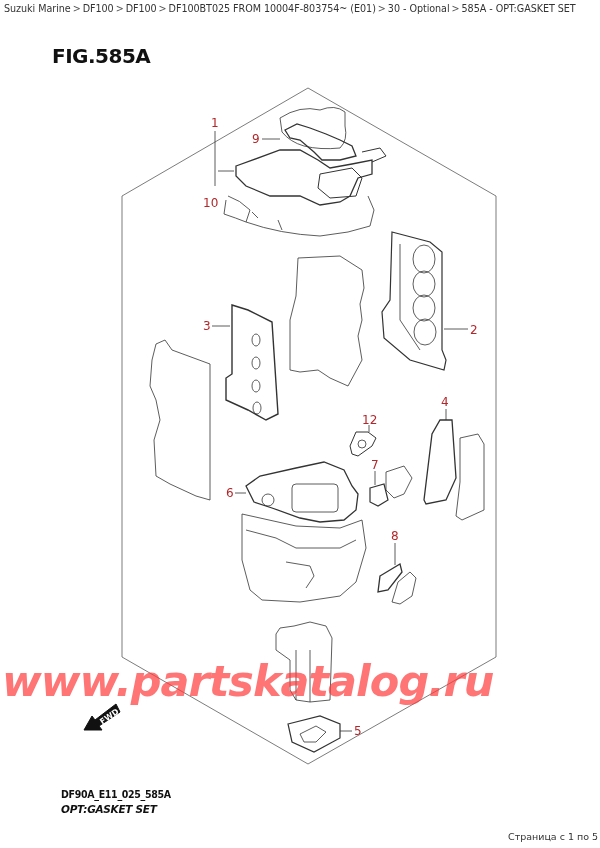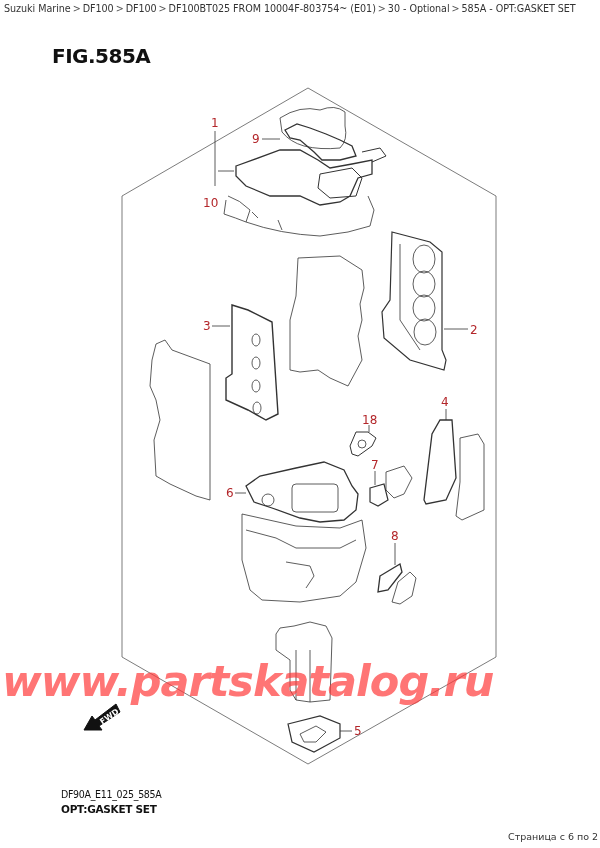--- a/index.html
+++ b/index.html
@@ -12,24 +12,24 @@
     .fig-title { position: absolute; left: 52px; top: 44px; font-size: 20px; font-weight: bold;
                  color: #111; letter-spacing: -0.5px; font-family: "DejaVu Sans", sans-serif; }
     .diagram { position: absolute; left: 0; top: 0; width: 600px; height: 848px; }
     .callout { position: absolute; font-size: 12px; color: #b3262a;
                font-family: "DejaVu Sans", sans-serif; line-height: 1; }
     .watermark { position: absolute; left: 0; top: 656px; width: 600px; text-align: left;
                  font-family: "DejaVu Sans", sans-serif; font-weight: bold; font-style: italic;
                  font-size: 43px; color: #ff3b3b; opacity: 0.7; letter-spacing: -1px;
                  white-space: nowrap; padding-left: 2px; }
     .fwd { position: absolute; left: 82px; top: 700px; }
-    .code { position: absolute; left: 61px; top: 788px; font-size: 10.5px; font-weight: normal;
+    .code { position: absolute; left: 61px; top: 788px; font-size: 10.5px; font-weight: bold;
             color: #111; font-family: "DejaVu Sans Condensed", "DejaVu Sans", sans-serif; letter-spacing: -0.3px; }
     .subtitle { position: absolute; left: 61px; top: 803px; font-size: 10.5px; font-weight: bold;
-                color: #111; letter-spacing: -0.3px; font-family: "DejaVu Sans", sans-serif; }
+                color: #111; letter-spacing: -0.3px; font-family: "DejaVu Sans", sans-serif; font-style: italic; }
     .pager { position: absolute; left: 508px; top: 831px; font-size: 9.5px; color: #333; }
   </style>
 </head>
 <body>
 
 <div class="breadcrumb">
   <span>Suzuki Marine</span><span class="sep">&gt;</span><span>DF100</span><span class="sep">&gt;</span><span>DF100</span><span class="sep">&gt;</span><span>DF100BT025 FROM 10004F-803754~ (E01)</span><span class="sep">&gt;</span><span>30 - Optional</span><span class="sep">&gt;</span><span>585A - OPT:GASKET SET</span>
 </div>
 
 <div class="fig-title">FIG.585A</div>
@@ -117,27 +117,27 @@
 <div class="callout" style="left:211px;top:117px;">1</div>
 <div class="callout" style="left:470px;top:324px;">2</div>
 <div class="callout" style="left:203px;top:320px;">3</div>
 <div class="callout" style="left:441px;top:396px;">4</div>
 <div class="callout" style="left:354px;top:725px;">5</div>
 <div class="callout" style="left:226px;top:487px;">6</div>
 <div class="callout" style="left:371px;top:459px;">7</div>
 <div class="callout" style="left:391px;top:530px;">8</div>
 <div class="callout" style="left:252px;top:133px;">9</div>
 <div class="callout" style="left:203px;top:165px;margin-top:32px;">10</div>
-<div class="callout" style="left:362px;top:414px;">18</div>
+<div class="callout" style="left:362px;top:414px;">12</div>
 
 <div class="watermark">www.partskatalog.ru</div>
 
 <div class="fwd">
   <svg width="40" height="34" viewBox="0 0 40 34">
     <polygon points="2,30 10,16 13,20 34,4 38,12 17,26 20,30" fill="#111" stroke="#111" stroke-width="1"></polygon>
     <text x="16" y="21" transform="rotate(-35 24 16)" font-size="8" font-weight="bold" fill="#fff" font-family="DejaVu Sans, sans-serif">FWD</text>
   </svg>
 </div>
 
 <div class="code">DF90A_E11_025_585A</div>
 <div class="subtitle">OPT:GASKET SET</div>
 
-<div class="pager">Страница с 6 по 2</div>
+<div class="pager">Страница с 1 по 5</div>
 
 </body></html>

